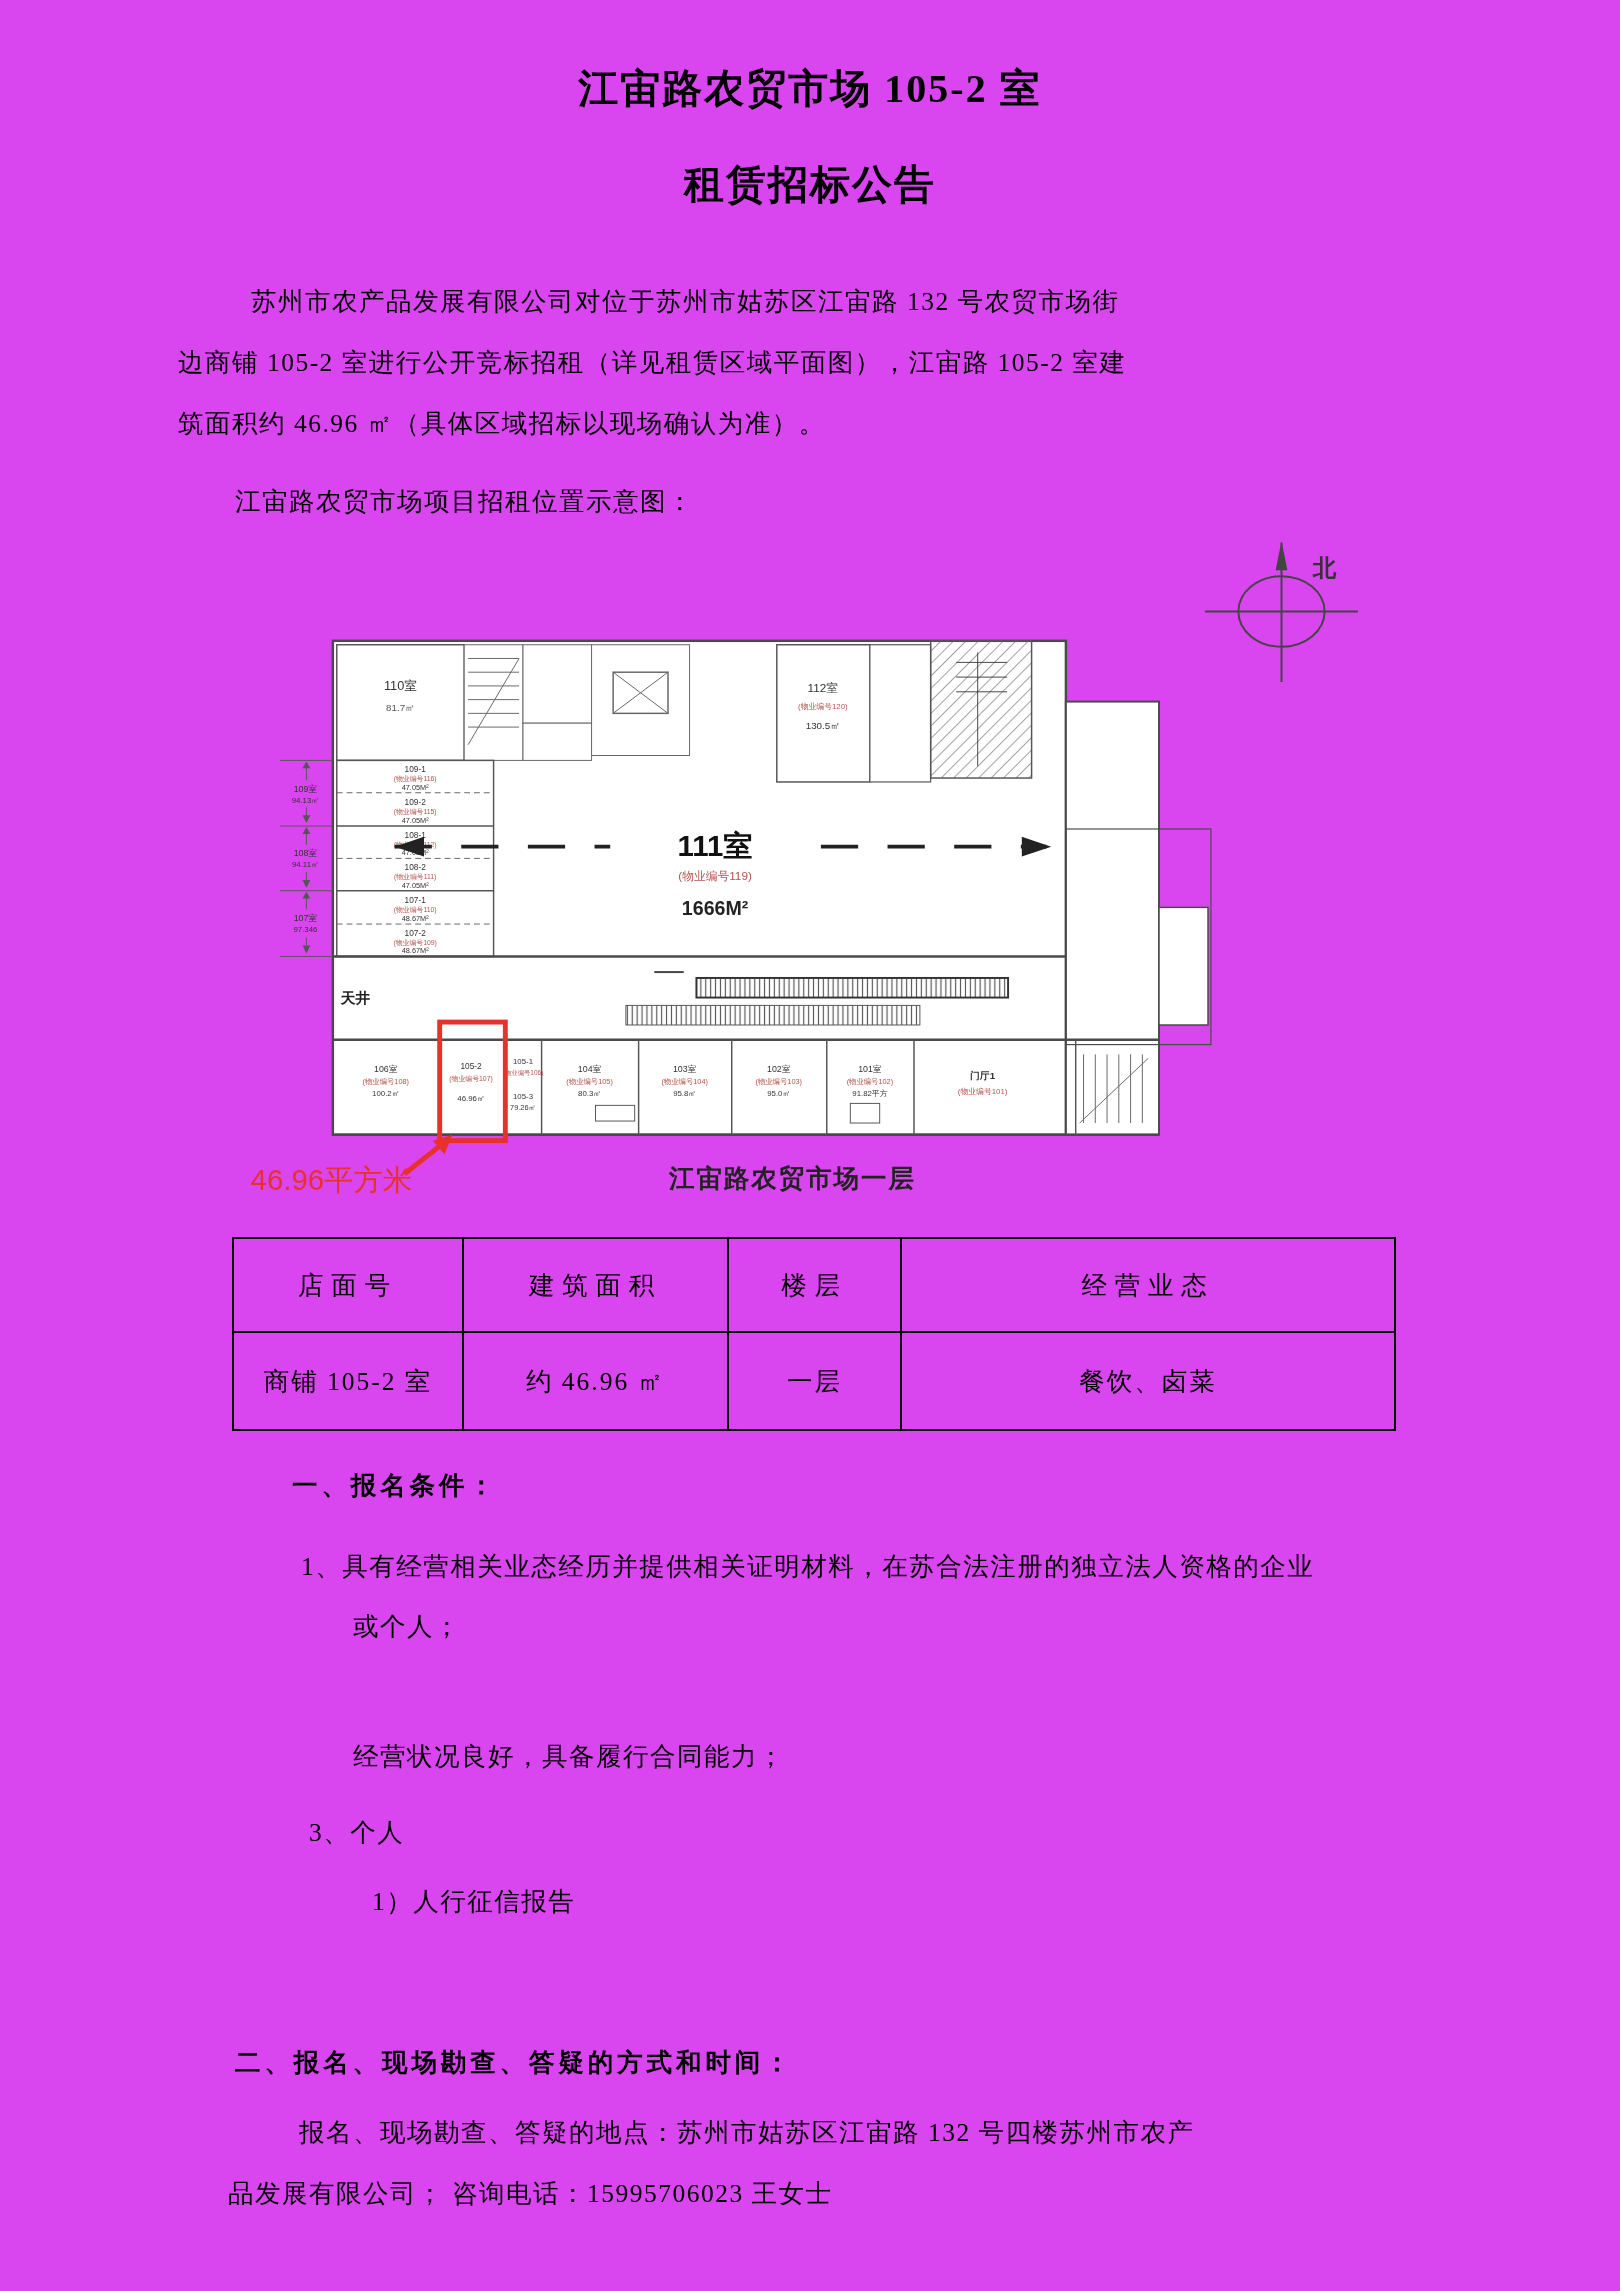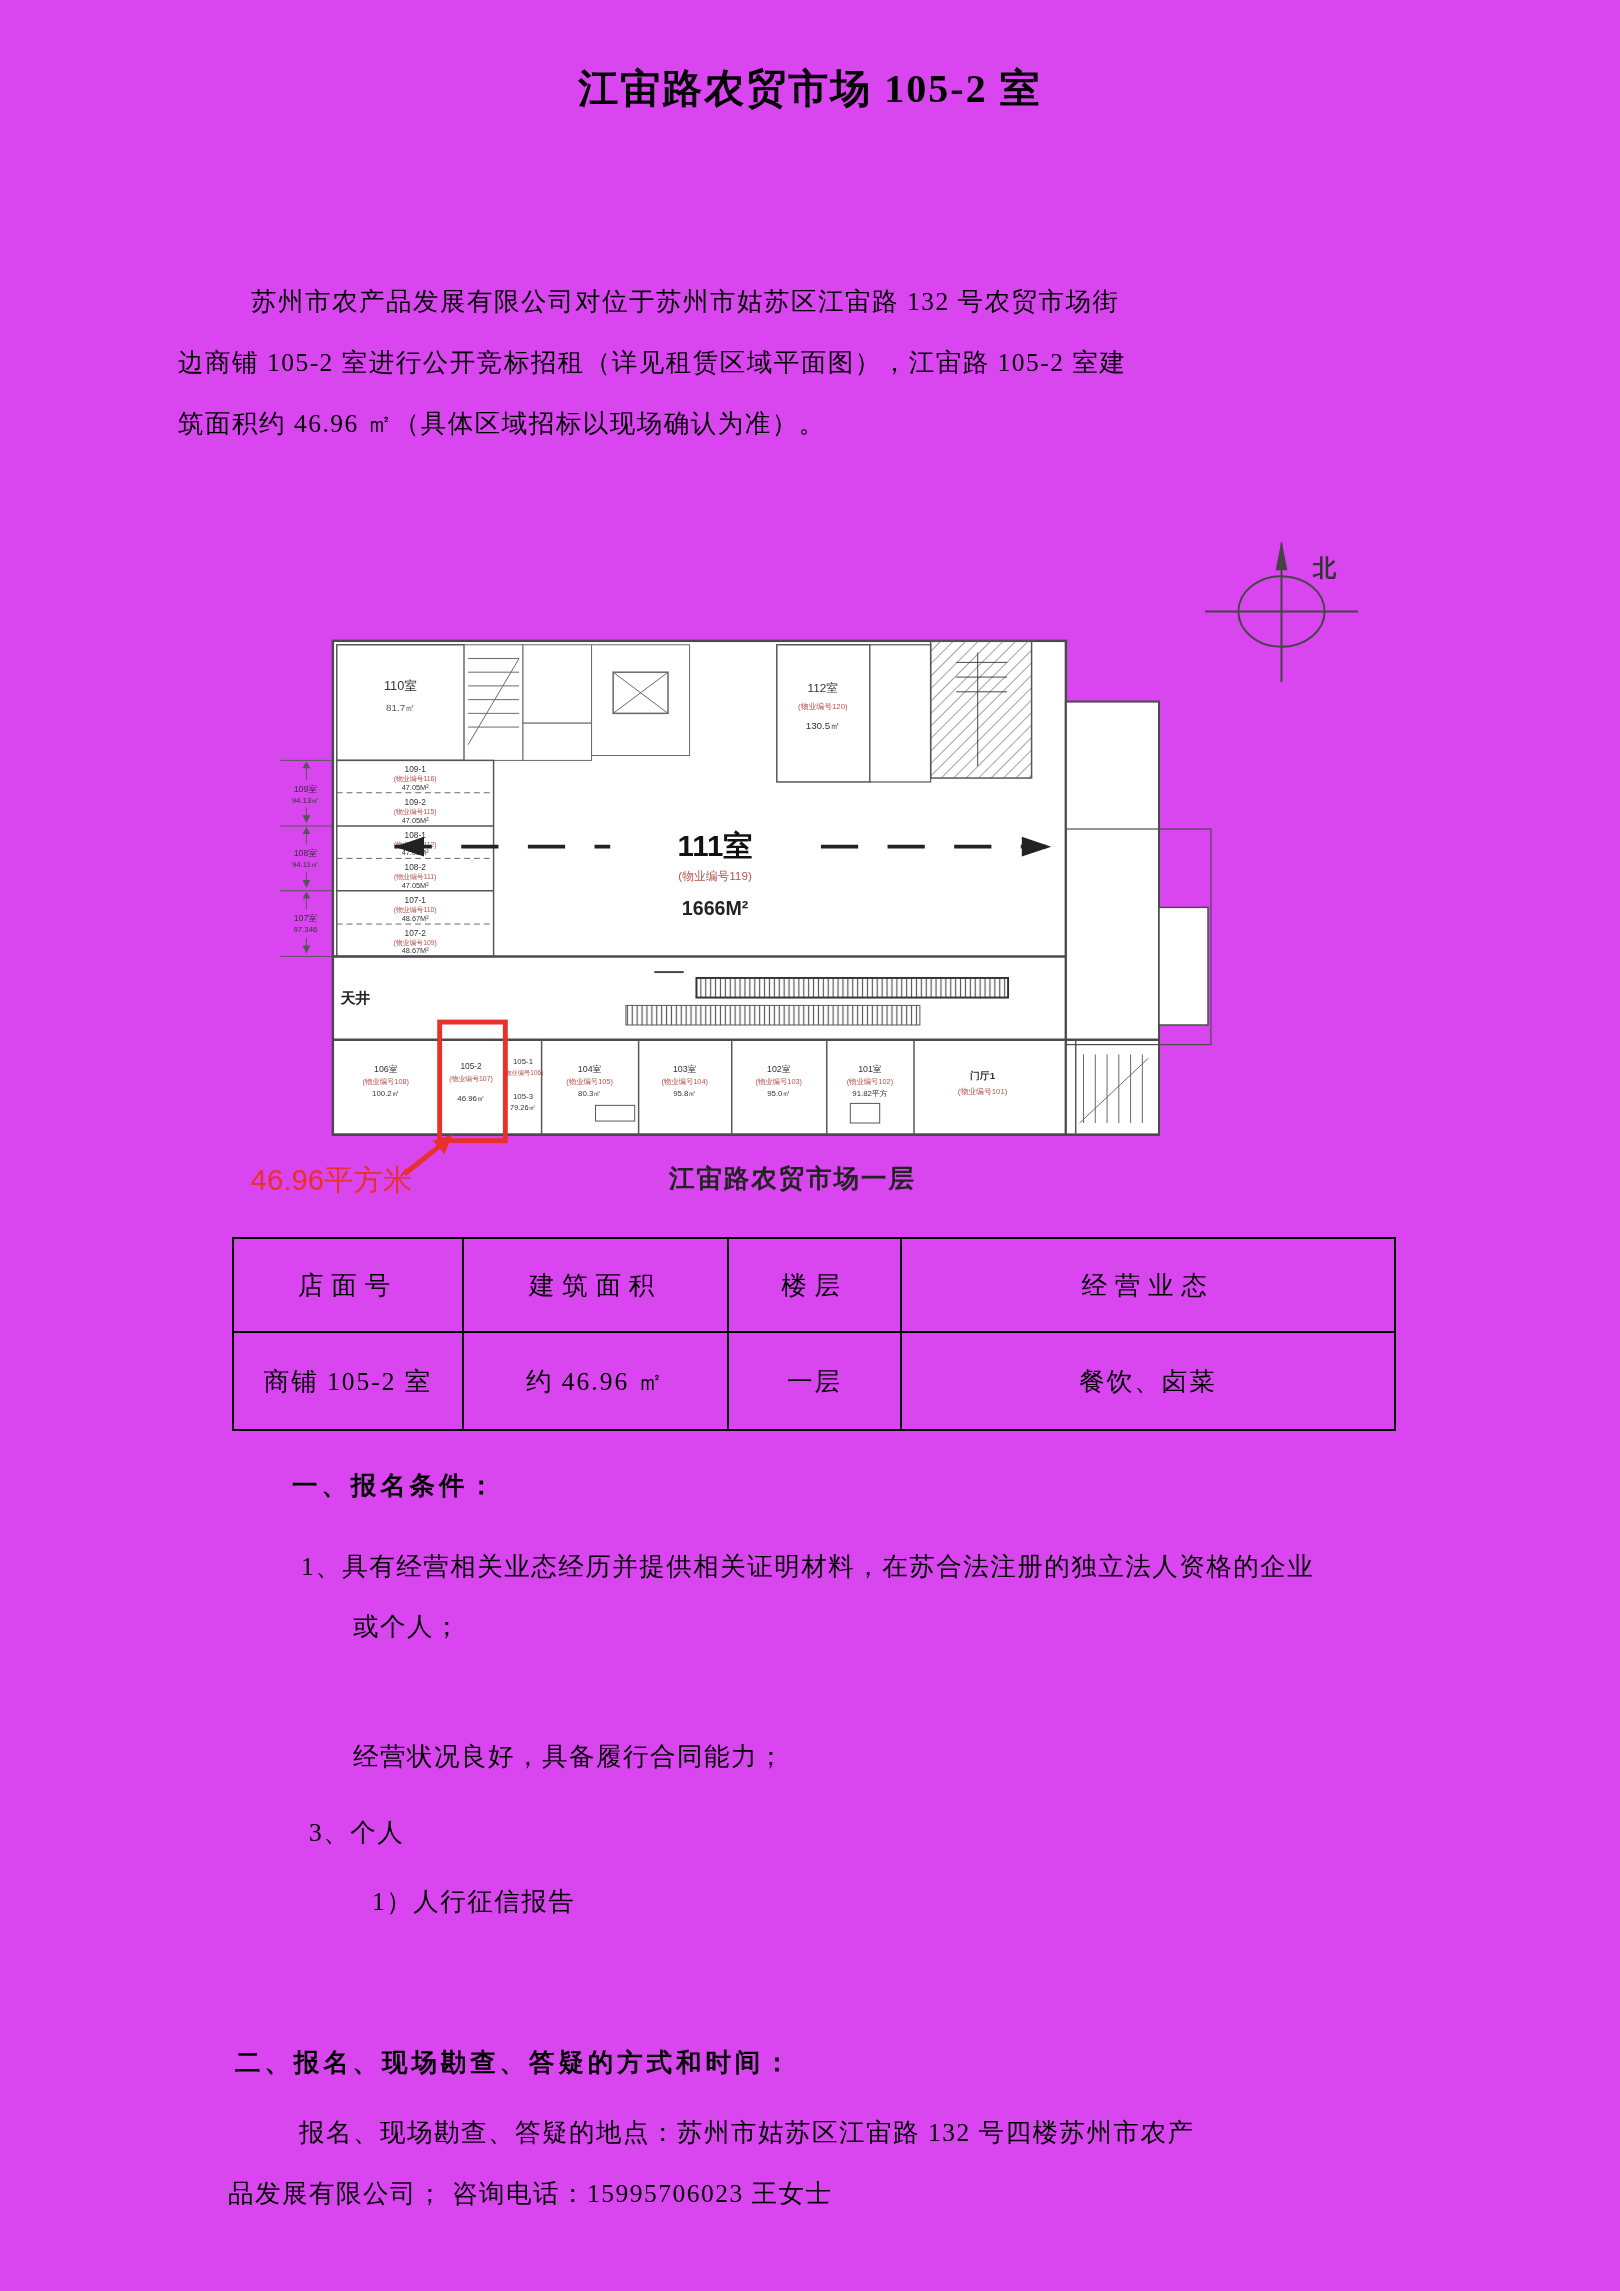--- a/index.html
+++ b/index.html
@@ -36,24 +36,26 @@
   .th-cell{letter-spacing:7.8px;}
   .td-cell{letter-spacing:2px;}
   svg text{font-family:"Liberation Sans",sans-serif;}
 </style>
 </head>
 <body>
 
 <div class="page">
 
   <div class="abs doc-title" style="top:61px;">江宙路农贸市场 105-2 室</div>
+  <div class="abs doc-title" style="top:157px;">租赁招标公告</div>
 
   <div class="abs body-line" style="left:251px;top:284px;">苏州市农产品发展有限公司对位于苏州市姑苏区江宙路 132 号农贸市场街</div>
   <div class="abs body-line" style="left:178px;top:345px;">边商铺 105-2 室进行公开竞标招租（详见租赁区域平面图），江宙路 105-2 室建</div>
   <div class="abs body-line" style="left:178px;top:406px;">筑面积约 46.96 ㎡（具体区域招标以现场确认为准）。</div>
+  <div class="abs body-line" style="left:235px;top:484px;">江宙路农贸市场项目招租位置示意图：</div>
 
   <svg class="abs" style="left:223px;top:535px;" width="1186" height="686" viewBox="0 0 1210 700">
     <defs>
       <pattern id="diagHatch" width="9" height="9" patternUnits="userSpaceOnUse" patternTransform="rotate(45)">
         <line x1="0" y1="0" x2="0" y2="9" stroke="#777" stroke-width="1.4"></line>
       </pattern>
       <pattern id="combHatch" width="5" height="22" patternUnits="userSpaceOnUse">
         <line x1="2.5" y1="0" x2="2.5" y2="22" stroke="#555" stroke-width="1.2"></line>
       </pattern>
     </defs>

